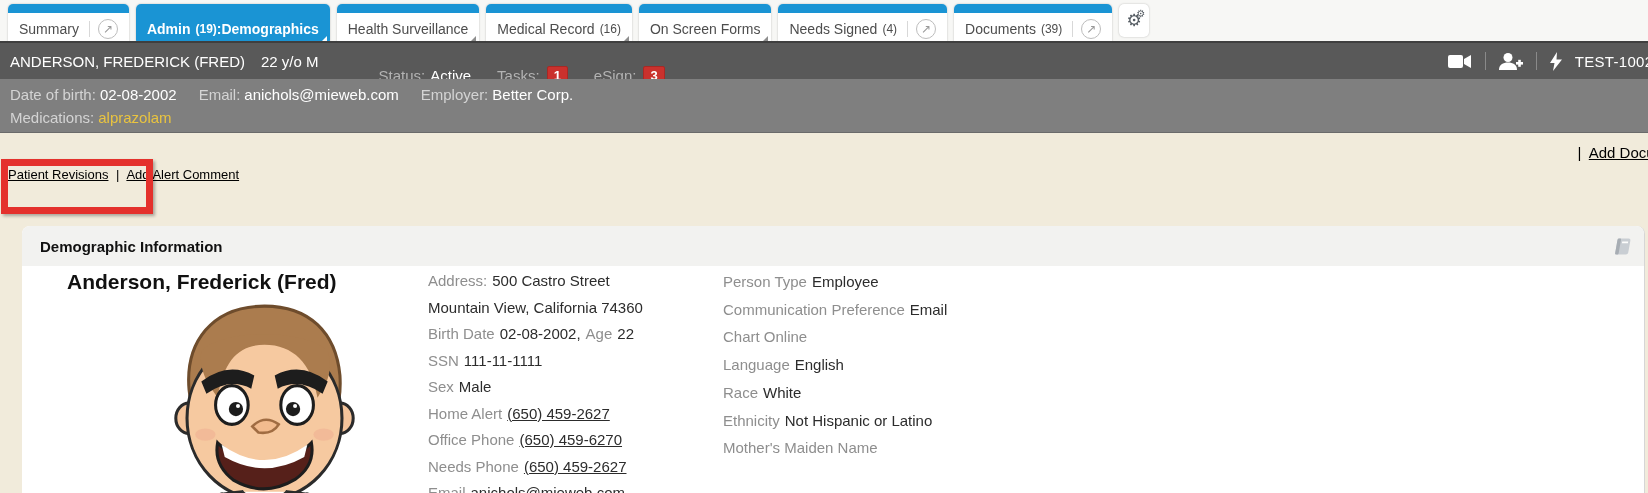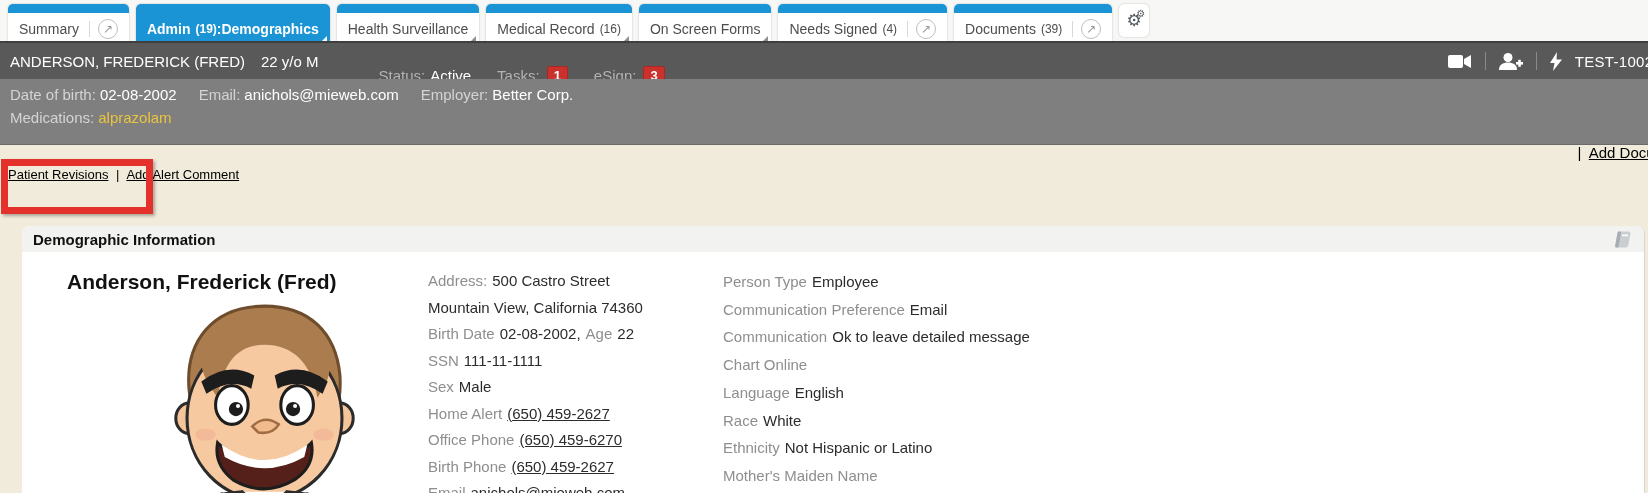--- a/index.html
+++ b/index.html
@@ -37,40 +37,40 @@
   .pb-label { color:#b3b3b3; margin-right:5px; }
   .pb-group { display:flex; align-items:center; margin-right:26px;margin-top:28px; }
   .badge { background:#ca312d; border:1px solid #a92824; color:#fff; font-weight:bold; font-size:13px;
            padding:1px 6px; border-radius:2px; margin-left:2px; }
   .pb-right { position:absolute; right:-14px; top:0; height:100%; display:flex; align-items:center; gap:13px; }
   .pb-sep { width:1px; height:18px; background:#8a8a8a; }
   .pb-right svg { display:block; }
   .pb-id { font-size:15px; color:#fff; letter-spacing:.3px; }
 
   
-  .info-bar { position:absolute; top:79px; left:0; right:0; height:66px; background:#7f7f7f;
+  .info-bar { position:absolute; top:79px; left:0; right:0; height:54px; background:#7f7f7f;
               border-bottom:1px solid #6a6a6a; color:#fff; font-size:15px; padding:4px 10px;text-align:center; }
   .info-line { display:flex; gap:22px; line-height:23px; white-space:nowrap; }
   .il-label { color:#d4d4d4; margin-right:4px; }
   .med-value { color:#e9c440; }
 
   
   .add-doc { position:absolute; top:144px; right:-40px; font-size:15px; color:#000; white-space:nowrap; }
   .add-doc a { color:#000; }
   .alert-links { position:absolute; top:167px; left:8px; font-size:13px; color:#000; white-space:nowrap; }
   .alert-links a, .add-doc a { text-decoration:underline; cursor:pointer; }
   .link-pipe { margin:0 4px; text-decoration:none; }
   .annotation-box { position:absolute; left:1px; top:159px; width:152px; height:55px;
                     border:7px solid #e4312c; box-shadow:2px 2px 3px rgba(0,0,0,.3); pointer-events:none; }
 
   
   .panel { position:absolute; top:226px; left:22px; right:3px; bottom:0; background:#fff;
            border-right:1px solid #d6d6d6; border-radius:8px 8px 0 0; }
-  .panel-header { height:26px; background:#f2f2f0; border-radius:8px 8px 0 0; display:flex;
-                  align-items:center; justify-content:space-between; padding:0 12px 0 11px; }
+  .panel-header { height:40px; background:#f2f2f0; border-radius:8px 8px 0 0; display:flex;
+                  align-items:center; justify-content:space-between; padding:0 12px 0 18px; }
   .panel-title { font-size:15px; font-weight:bold; color:#111; }
   .panel-header svg { display:block; opacity:.85; }
 
   .big-name { position:absolute; left:67px; top:270px; font-size:21px; font-weight:bold; color:#111; }
   .avatar { position:absolute; left:142px; top:300px; }
 
   .demo-col { position:absolute; top:268px; font-size:15px; white-space:nowrap; }
   #demo-col-middle { left:428px; line-height:26.5px; }
   #demo-col-right  { left:723px; line-height:27.7px; }
   .seg-label { color:#8e8e8e; }
@@ -263,27 +263,26 @@
   </svg>
 
   <div class="demo-col" id="demo-col-middle">
       <div class="demo-row"><span class="seg-label">Address:</span><span class="seg-value">500 Castro Street</span></div>
       <div class="demo-row"><span class="seg-value">Mountain View, California 74360</span></div>
       <div class="demo-row"><span class="seg-label">Birth Date</span><span class="seg-value">02-08-2002,</span><span class="seg-label">Age</span><span class="seg-value">22</span></div>
       <div class="demo-row"><span class="seg-label">SSN</span><span class="seg-value">111-11-1111</span></div>
       <div class="demo-row"><span class="seg-label">Sex</span><span class="seg-value">Male</span></div>
       <div class="demo-row"><span class="seg-label">Home Alert</span><span class="seg-link">(650) 459-2627</span></div>
       <div class="demo-row"><span class="seg-label">Office Phone</span><span class="seg-link">(650) 459-6270</span></div>
-      <div class="demo-row"><span class="seg-label">Birth Phone</span><span class="seg-link">(650) 459-2627</span></div>
+      <div class="demo-row"><span class="seg-label">Needs Phone</span><span class="seg-link">(650) 459-2627</span></div>
       <div class="demo-row"><span class="seg-label">Email</span><span class="seg-link">anichols@mieweb.com</span></div>
     </div>
   <div class="demo-col" id="demo-col-right">
       <div class="demo-row"><span class="seg-label">Person Type</span><span class="seg-value">Employee</span></div>
       <div class="demo-row"><span class="seg-label">Communication Preference</span><span class="seg-value">Email</span></div>
-      <div class="demo-row"><span class="seg-label">Communication</span><span class="seg-value">Ok to leave detailed message</span></div>
       <div class="demo-row"><span class="seg-label">Chart Online</span></div>
       <div class="demo-row"><span class="seg-label">Language</span><span class="seg-value">English</span></div>
       <div class="demo-row"><span class="seg-label">Race</span><span class="seg-value">White</span></div>
       <div class="demo-row"><span class="seg-label">Ethnicity</span><span class="seg-value">Not Hispanic or Latino</span></div>
       <div class="demo-row"><span class="seg-label">Mother's Maiden Name</span></div>
     </div>
 
 </div>
 
 </body></html>

